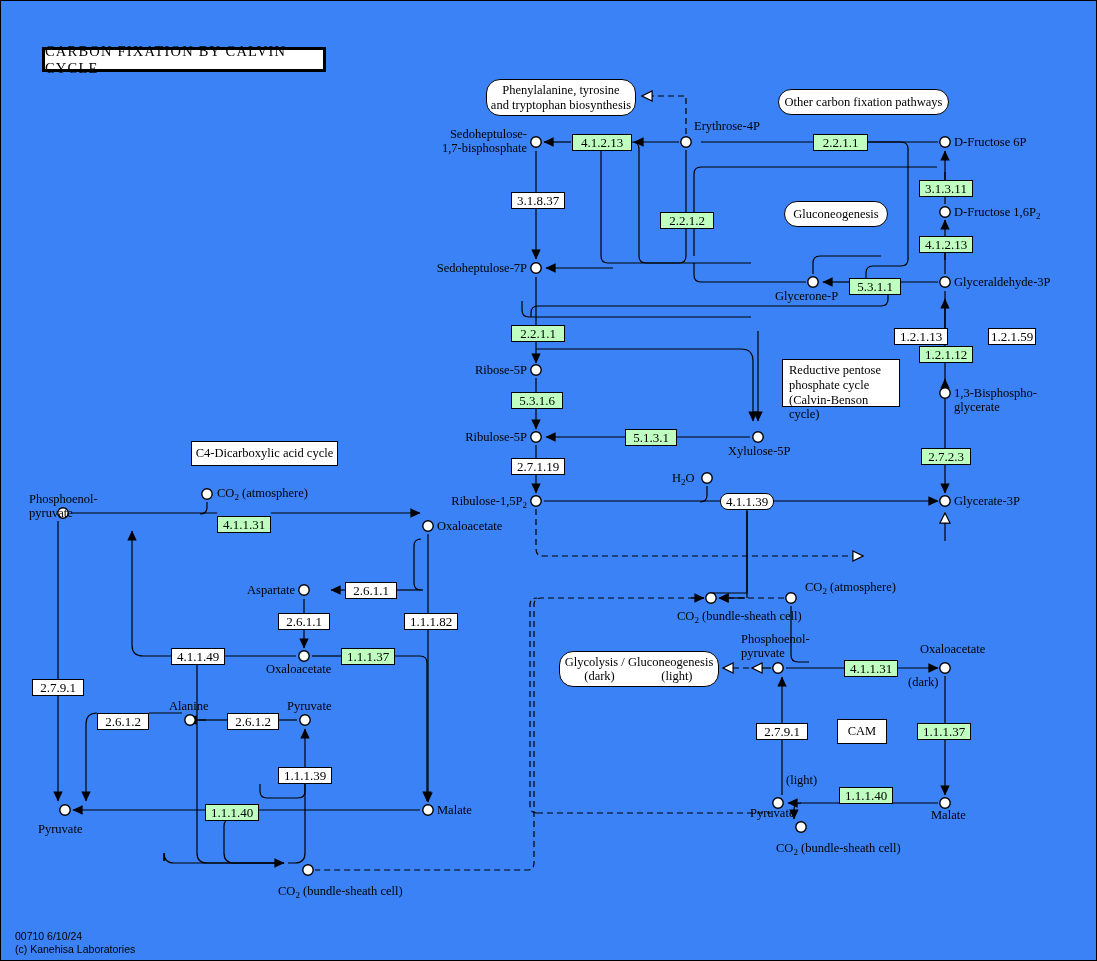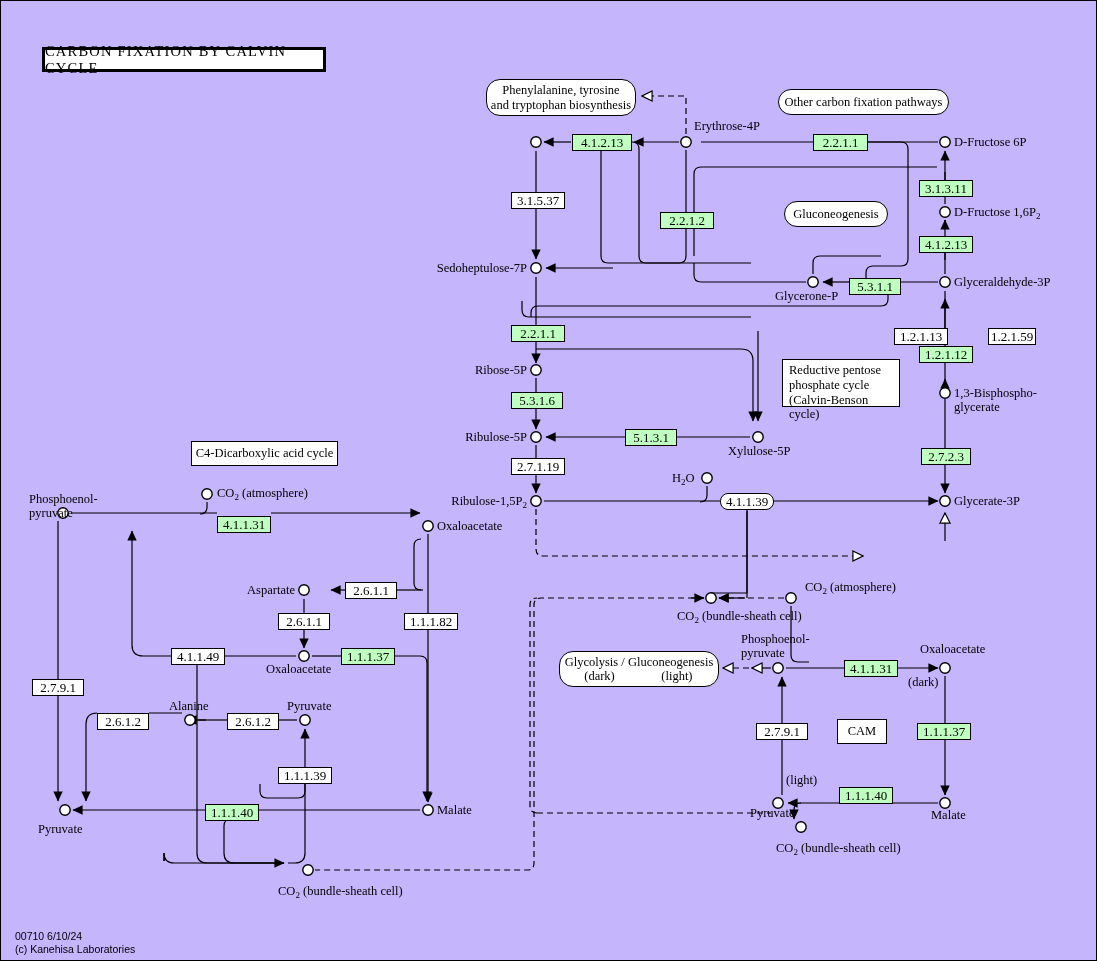--- a/index.html
+++ b/index.html
@@ -1,21 +1,21 @@
 <!DOCTYPE html>
 <html><head>
 <meta charset="utf-8">
 <title>KEGG Carbon fixation by Calvin cycle</title>
 <style>
   html,body{margin:0;padding:0;background:#ffffff;}
   body{font-family:"Liberation Serif", serif;}
   #canvas{
     position:relative;
     width:1097px;height:961px;
-    background:#c4b5fd;
+    background:#3b82f6;
     border:1px solid #000;
     box-sizing:border-box;
     overflow:hidden;
   }
   svg.layer{position:absolute;left:0;top:0;width:1097px;height:961px;}
   .abs{position:absolute;}
 
   
   #title-box{
     left:41px;top:46px;width:284px;height:25px;
@@ -314,21 +314,21 @@
   <div class="abs ebox green" style="left:571px;top:133px;width:60px;">
       <span>4.1.2.13</span>
     </div>
   <div class="abs ebox green" style="left:812px;top:133px;width:55px;">
       <span>2.2.1.1</span>
     </div>
   <div class="abs ebox green" style="left:918px;top:179px;width:54px;">
       <span>3.1.3.11</span>
     </div>
   <div class="abs ebox" style="left:510px;top:191px;width:54px;">
-      <span>3.1.5.37</span>
+      <span>3.1.8.37</span>
     </div>
   <div class="abs ebox green" style="left:659px;top:211px;width:54px;">
       <span>2.2.1.2</span>
     </div>
   <div class="abs ebox green" style="left:918px;top:235px;width:54px;">
       <span>4.1.2.13</span>
     </div>
   <div class="abs ebox green" style="left:848px;top:277px;width:52px;">
       <span>5.3.1.1</span>
     </div>
@@ -398,20 +398,24 @@
   <div class="abs ebox" style="left:755px;top:722px;width:52px;">
       <span>2.7.9.1</span>
     </div>
   <div class="abs ebox green" style="left:916px;top:722px;width:54px;">
       <span>1.1.1.37</span>
     </div>
   <div class="abs ebox green" style="left:838px;top:786px;width:54px;">
       <span>1.1.1.40</span>
     </div>
 
+  <div class="abs clab r" style="left:330px;top:126px;width:196px;">
+    <div>Sedoheptulose-</div>
+    <div>1,7-bisphosphate</div>
+  </div>
 
   <div class="abs clab" style="left:693px;top:118px;">
     <span>Erythrose-4P</span>
   </div>
 
   <div class="abs clab" style="left:953px;top:134px;">
     <span>D-Fructose 6P</span>
   </div>
 
   <div class="abs clab" style="left:953px;top:204px;">

